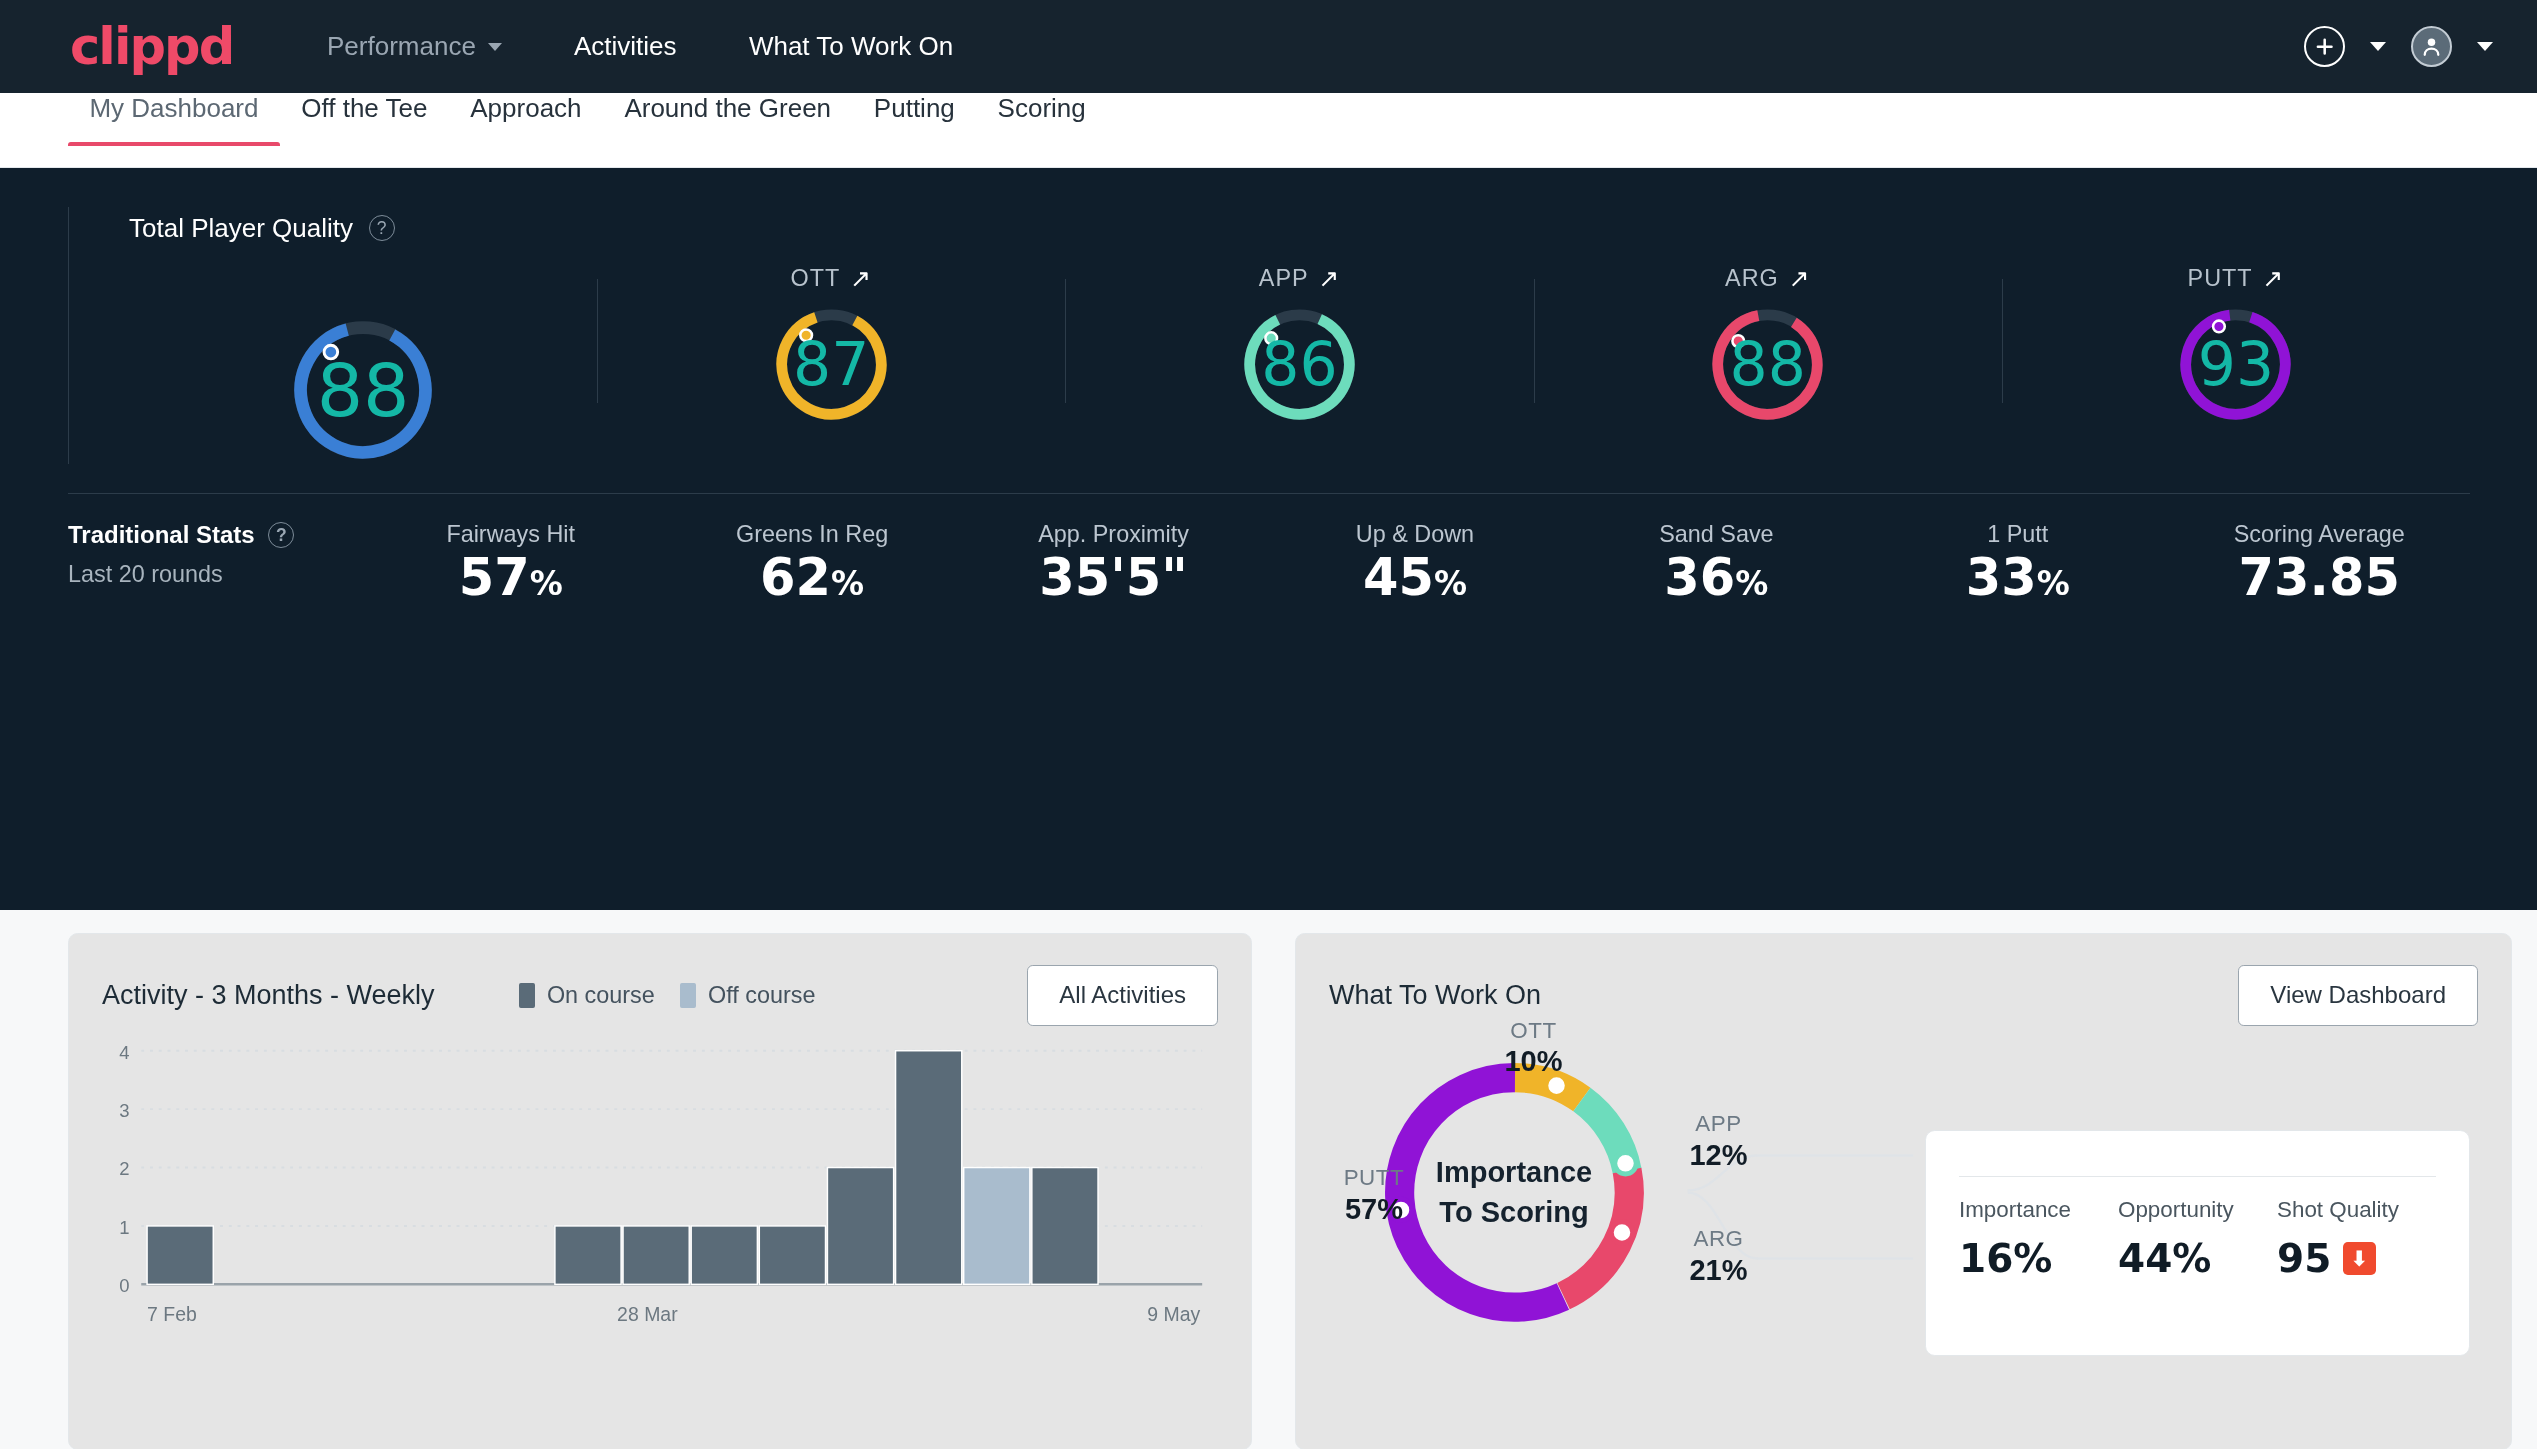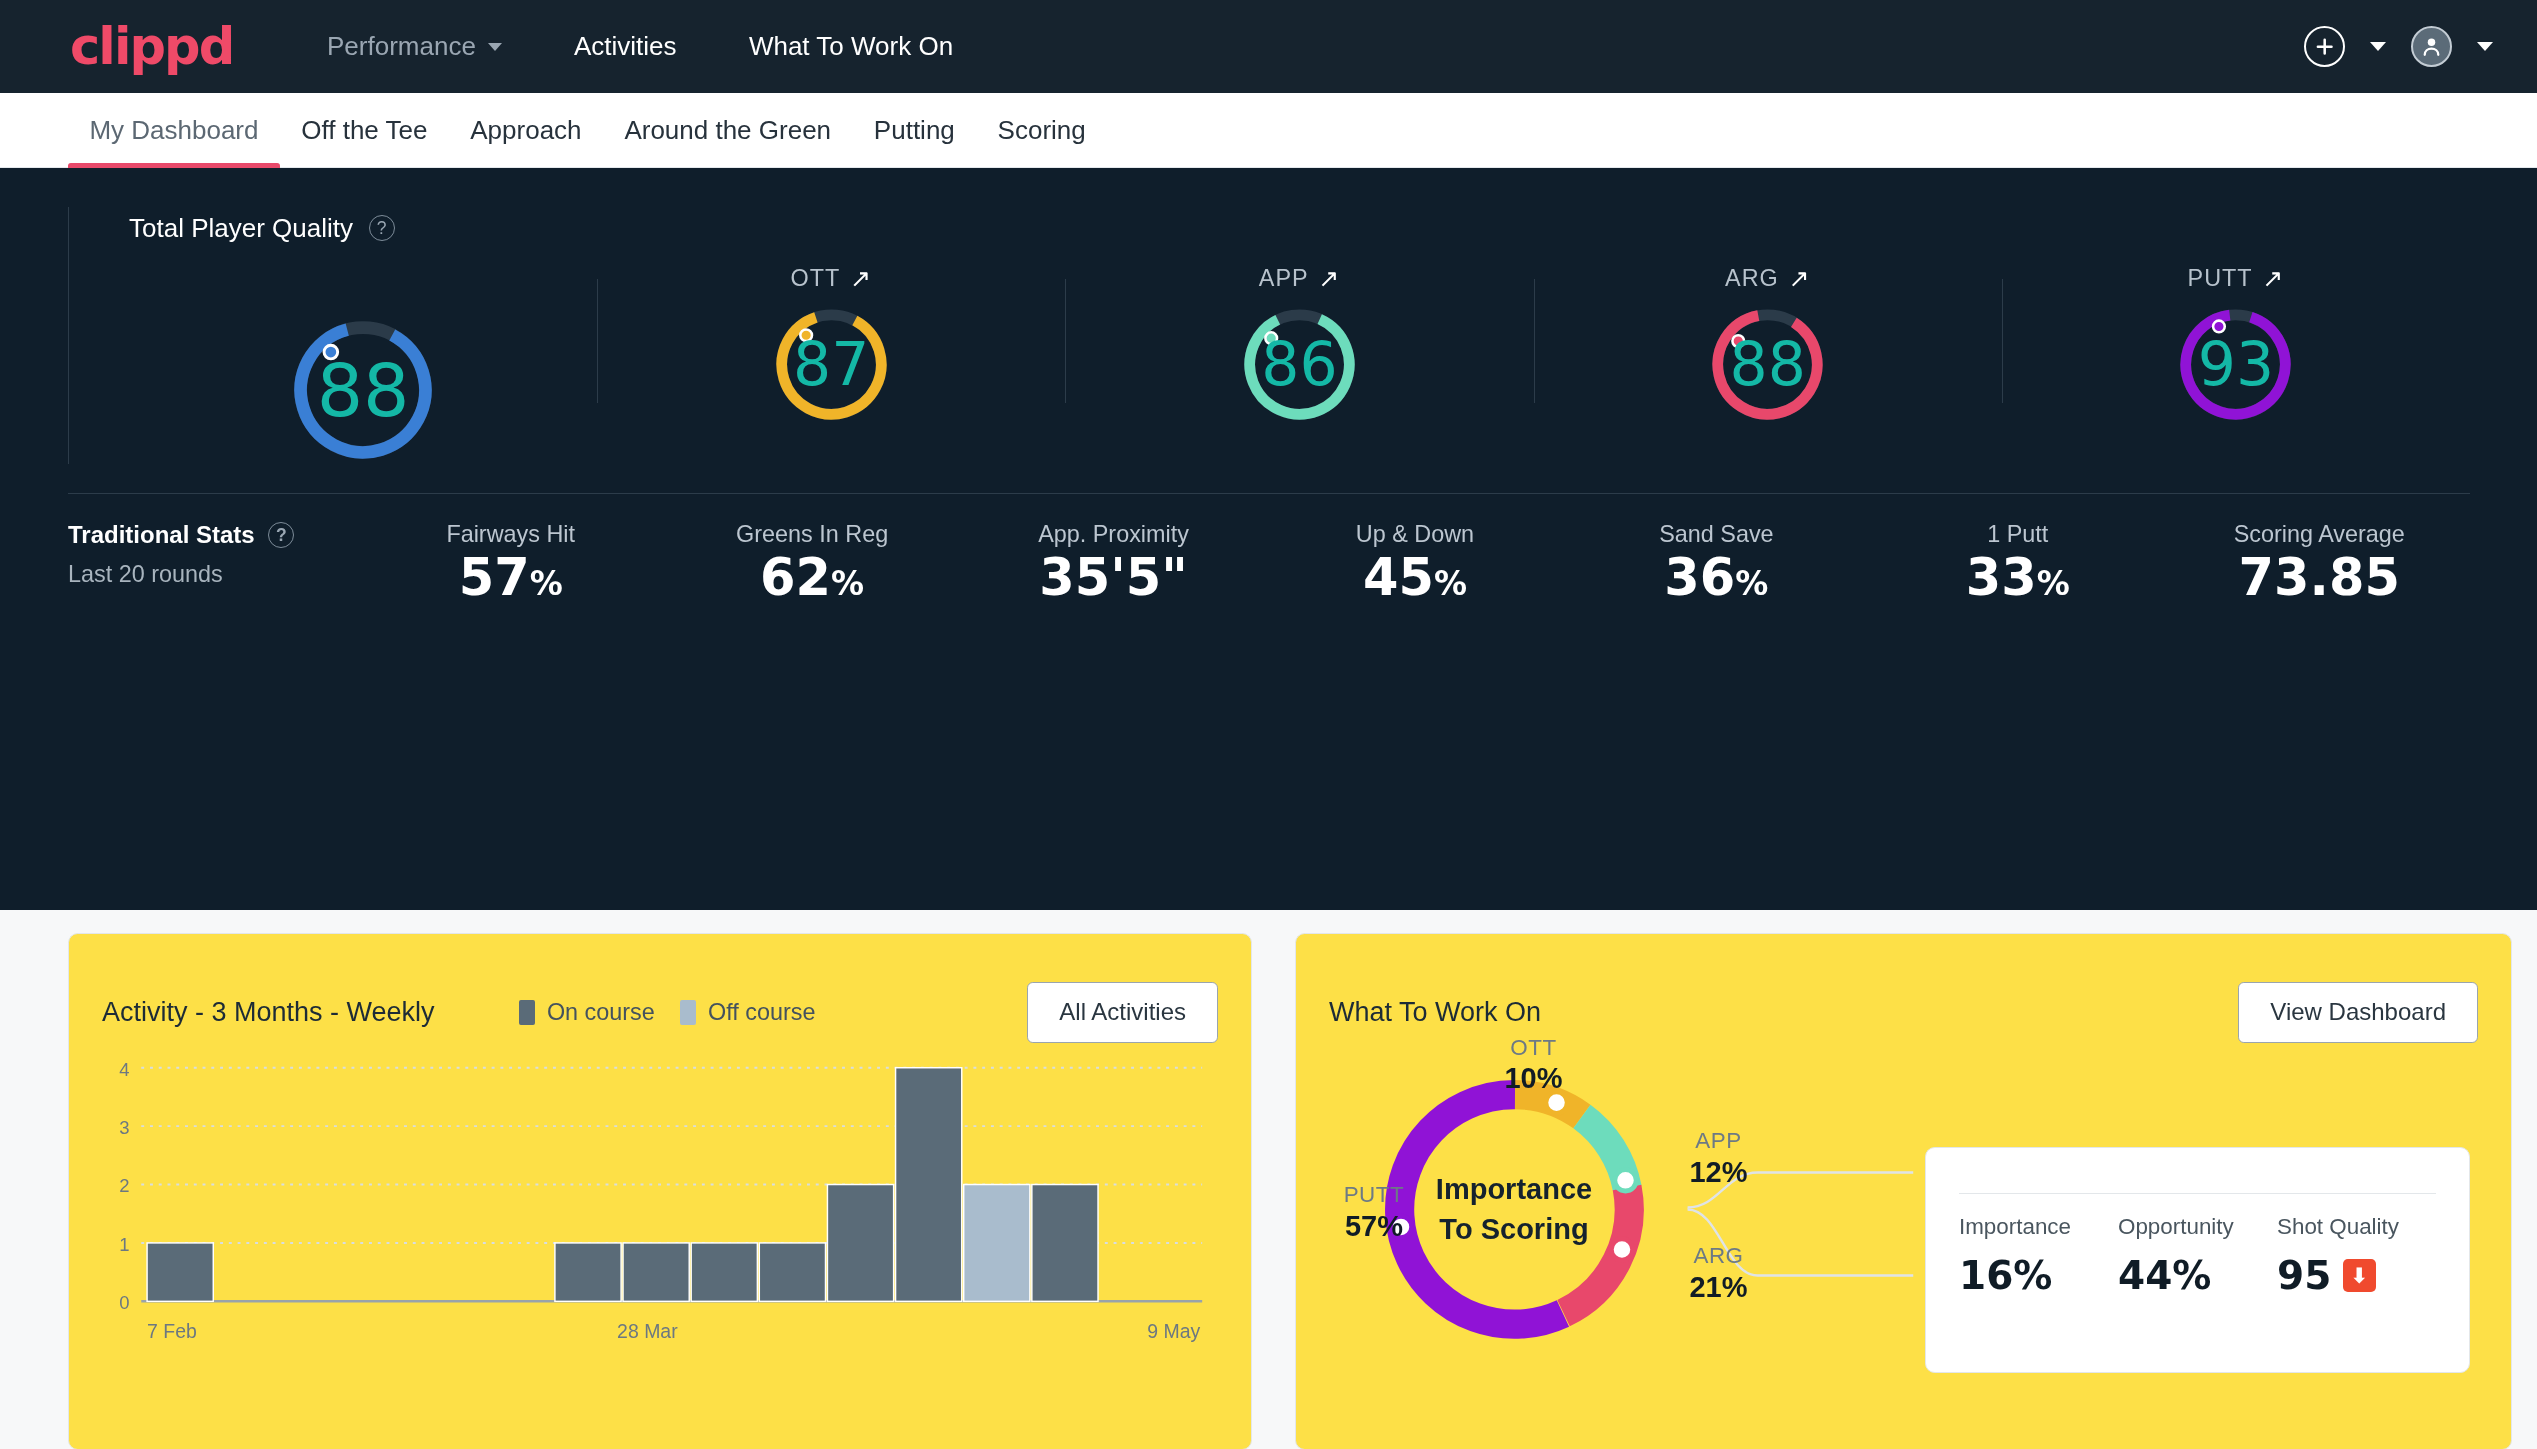--- a/index.html
+++ b/index.html
@@ -46,21 +46,21 @@
   }
   .icon-circle.filled { background: #5b6b78; border-color: #c3ccd4; }
   .caret-sm { width: 0; height: 0;
     border-left: 8.8px solid transparent; border-right: 8.8px solid transparent;
     border-top: 9.7px solid #ffffff; cursor: pointer; }
 
   
   .tabbar {
     height: 75px;
     background: #ffffff;
-    display: flex; align-items: flex-end;
+    display: flex; align-items: flex-start;
     padding-left: 68px;
     border-bottom: 1px solid #e4e8ec;
   }
   .tab {
     font-size: 26px; color: #27323c; padding: 0 21.4px 21.4px 21.4px;
     cursor: pointer; position: relative; white-space: nowrap;
   }
   .tab.active { color: #5c6873; }
   .tab.active::after {
     content: ""; position: absolute; left: 0; right: 0; bottom: -1px;
@@ -162,22 +162,22 @@
   .stat-value .pct { font-size: 33px; font-weight: 700; }
 
   
   .lower {
     background: #f7f8f9;
     padding: 23.4px 68px 0 68px;
     display: flex; gap: 43px;
     height: calc(1450px - 93px - 75px - 742px);
   }
   .card {
-    background: #fde047; border: 1px solid #e3e7ea; border-radius: 9.7px;
-    padding: 46px 33px;
+    background: #e5e5e5; border: 1px solid #e3e7ea; border-radius: 9.7px;
+    padding: 29px 33px;
   }
   .card.activity { width: 1184px; }
   .card.wtwo { flex: 1; position: relative; }
   .card-head { display: flex; align-items: center; height: 64px; }
   .card-title { font-size: 27px; color: #1d2b36; font-weight: 400; }
   .legend { display: flex; align-items: center; gap: 25px; margin-left: 84px; }
   .legend-item { display: flex; align-items: center; gap: 11.7px;
     font-size: 23.4px; color: #44525e; }
   .sw { width: 16.6px; height: 25px; border-radius: 1.9px; }
   .btn {

